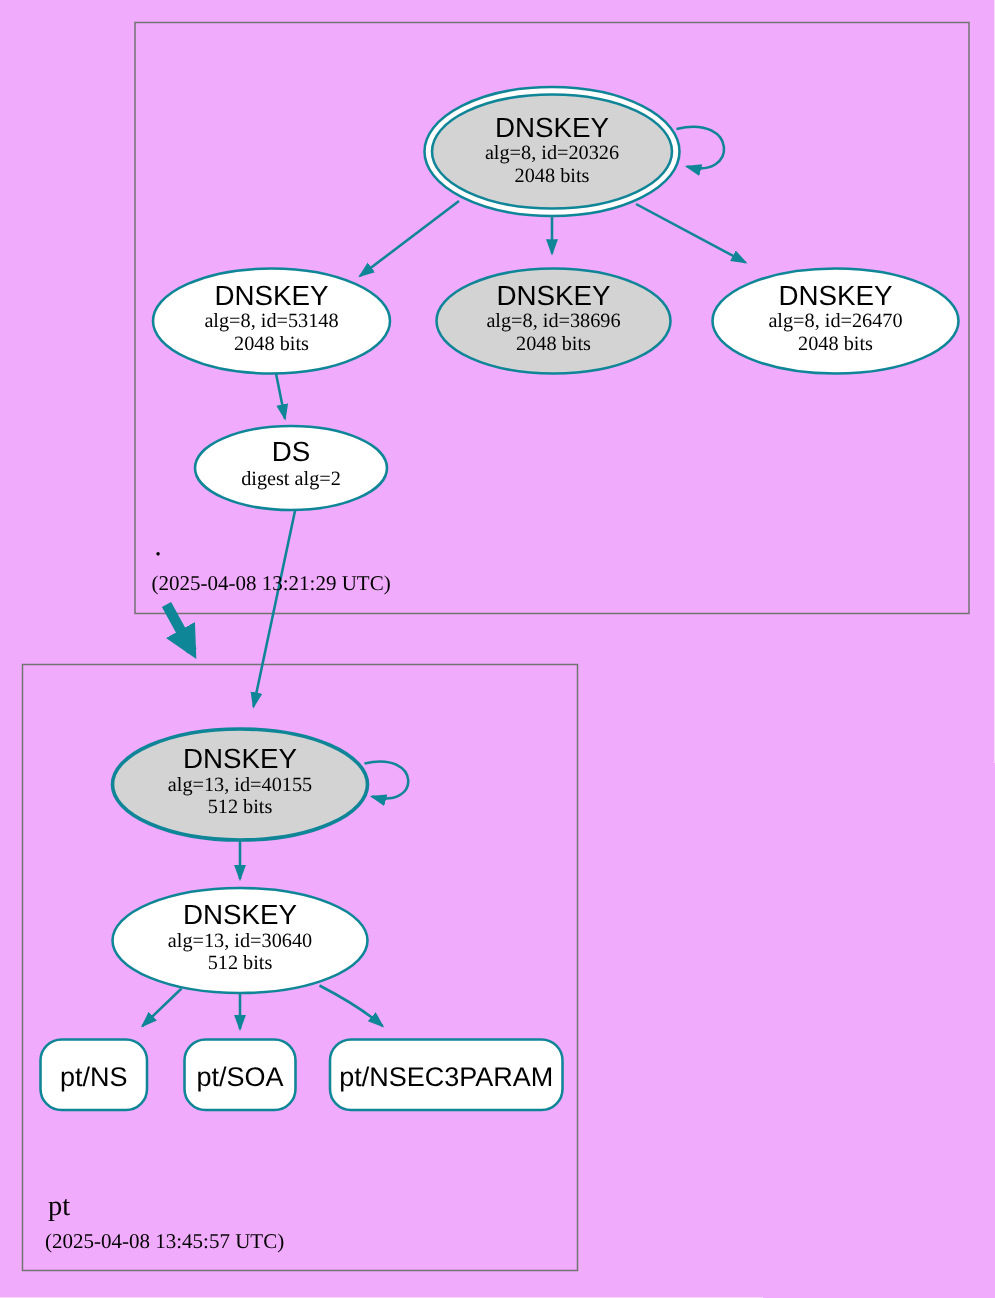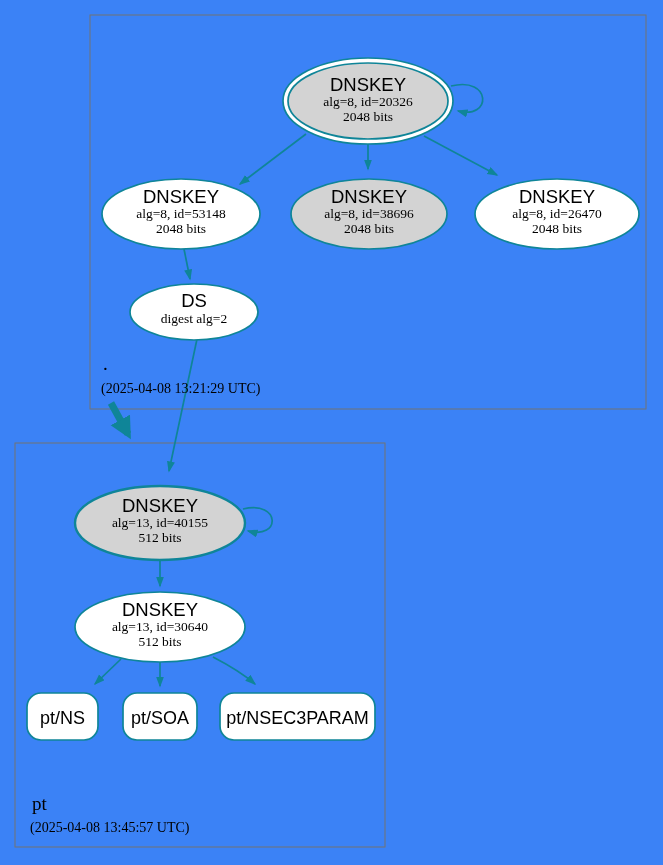--- a/index.html
+++ b/index.html
@@ -2,21 +2,21 @@
 <html style="--teal: #0f8598; --gray: #d3d3d3; --border: #737373;"><head>
 <meta charset="utf-8">
 <style>
   :root{
     --teal:#0f8598;
     --gray:#d3d3d3;
     --border:#737373;
     --ink:#000000;
   }
   html,body{margin:0;padding:0;background:#ffffff;}
-  .stage{width:663px;height:865px;position:relative;background:#3b82f6;}
+  .stage{width:663px;height:865px;position:relative;background:#f0abfc;}
   svg{display:block;}
   .box{fill:none;stroke:var(--border);stroke-width:1;}
   .node{fill:#ffffff;stroke:var(--teal);stroke-width:1.7;}
   .node.filled{fill:var(--gray);}
   .node.thick{stroke-width:2.4;}
   .edge{fill:none;stroke:var(--teal);stroke-width:1.7;}
   .edge.fat{stroke-width:7;}
   .arrowhead{fill:var(--teal);stroke:none;}
   .title{font-family:"Liberation Sans","DejaVu Sans",sans-serif;font-size:18.5px;fill:var(--ink);text-anchor:middle;}
   .attr{font-family:"Liberation Serif","DejaVu Serif",serif;font-size:13.5px;fill:var(--ink);text-anchor:middle;}

